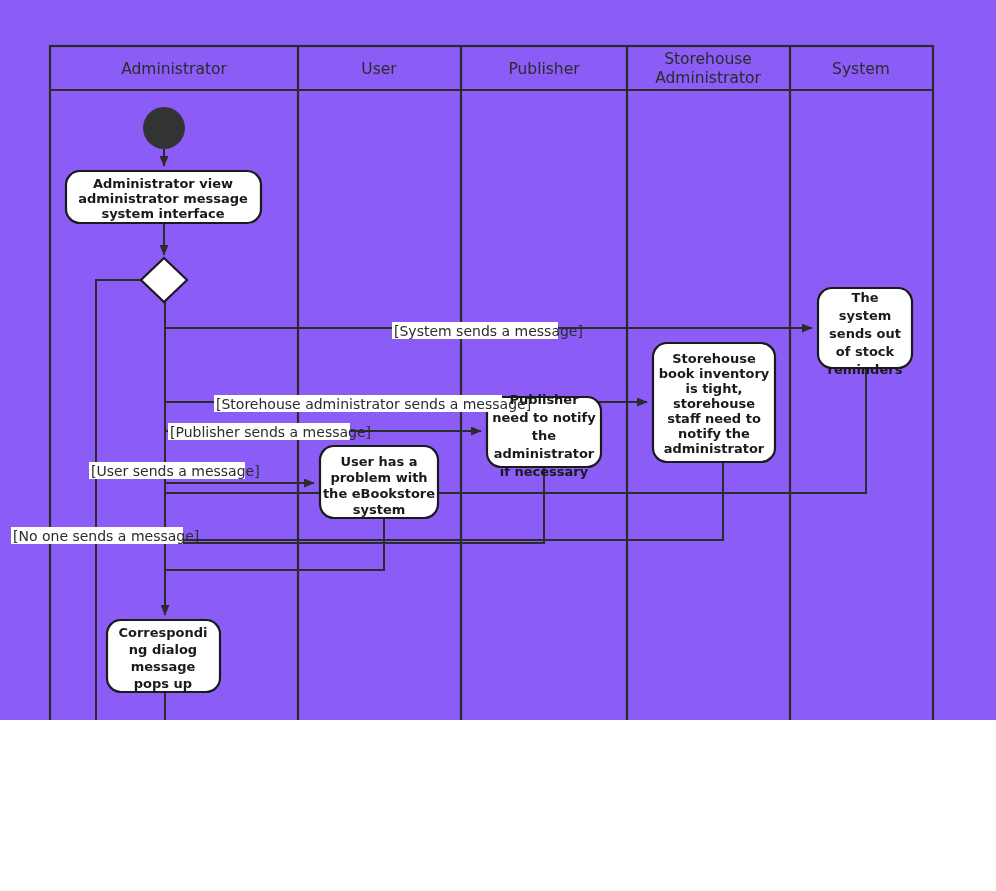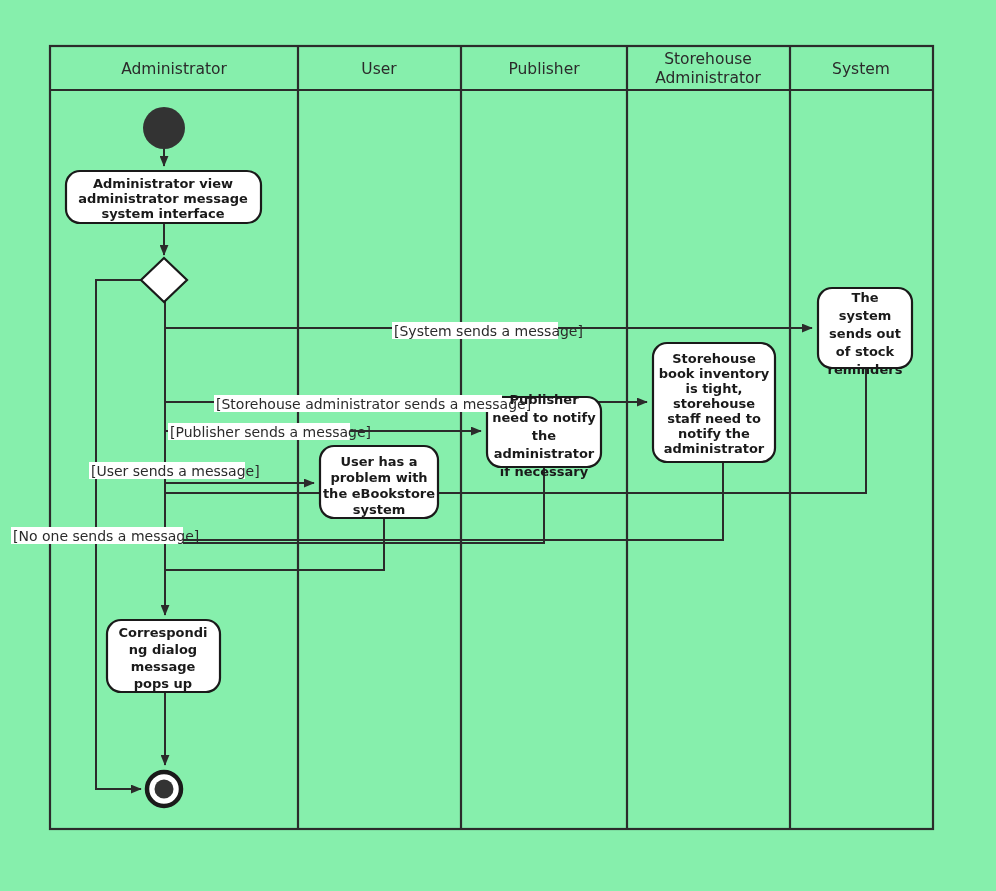--- a/index.html
+++ b/index.html
@@ -4,22 +4,22 @@
 <style>
   html, body {
     margin: 0;
     padding: 0;
     background: #ffffff;
     font-family: "DejaVu Sans", "Liberation Sans", sans-serif;
   }
   #canvas {
     position: relative;
     width: 996px;
-    height: 891px;
-    background: #86efac;
+    height: 720px;
+    background: #8b5cf6;
     overflow: hidden;
   }
   svg#diagram {
     position: absolute;
     left: 0;
     top: 0;
     width: 996px;
     height: 891px;
   }
   .lane-title {

